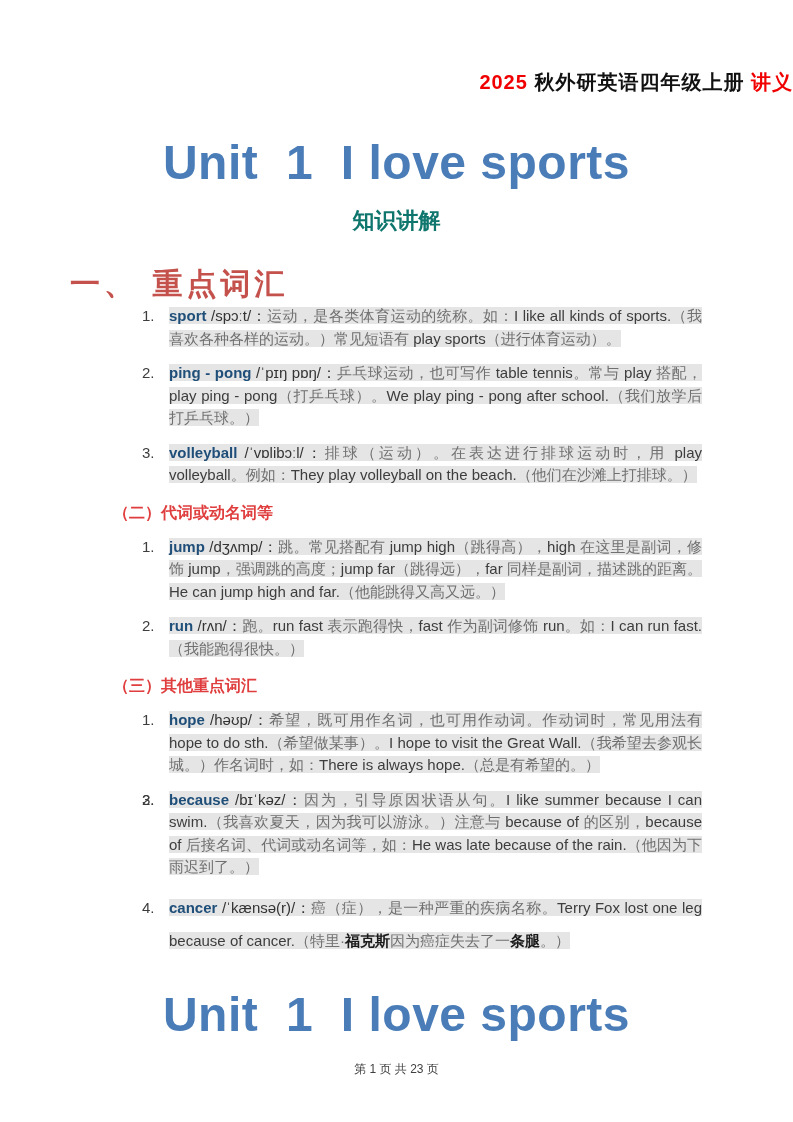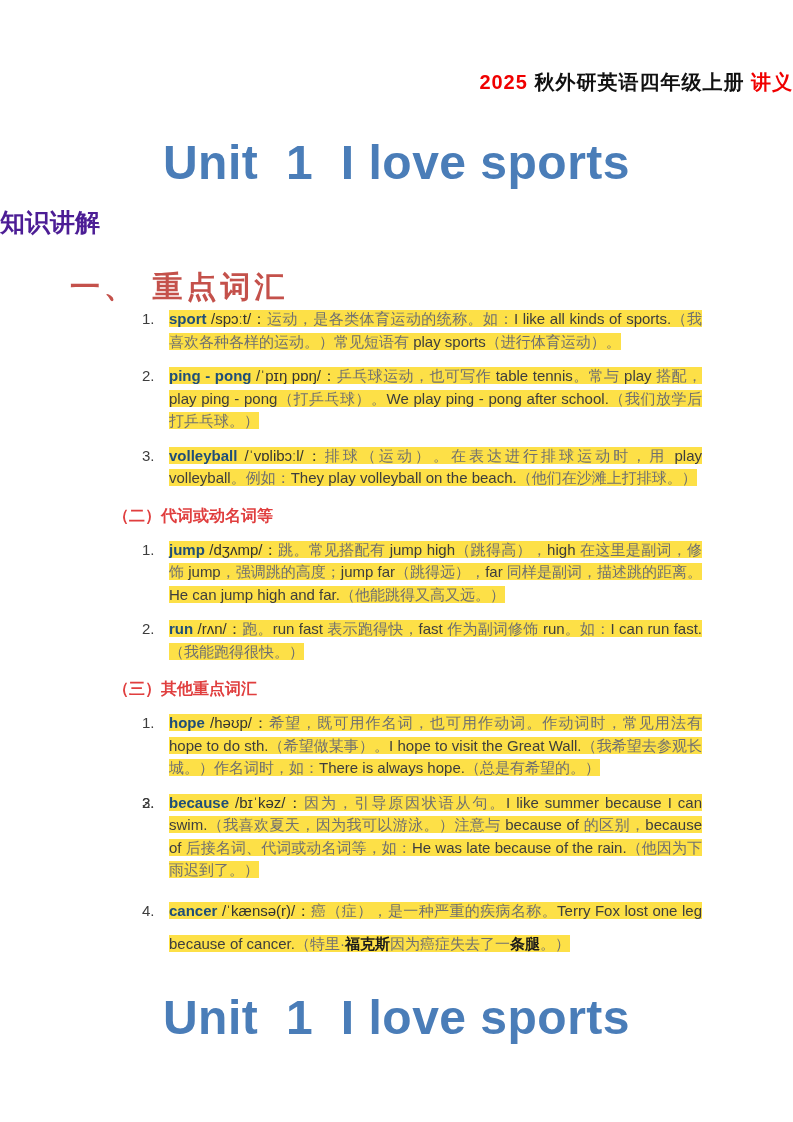--- a/index.html
+++ b/index.html
@@ -26,23 +26,23 @@
     text-align: center;
     font-size: 48px; font-weight: bold;
     white-space: pre;
     color: #4a7db8;
     margin-top: 16px;
     letter-spacing: 0.5px;
   }
   .unit-title.bottom { margin-top: 30px; }
 
   .section-title {
-    text-align: left;
-    font-size: 25px; font-weight: bold;
-    color: #4c1d95;
+    text-align: center;
+    font-size: 22px; font-weight: bold;
+    color: #0f766e;
     margin-top: 16px;
   }
 
   .heading1 {
     margin: 28px 0 0 70px;
     font-size: 30px; font-weight: bold;
     color: #c4514b;
     font-family: "DejaVu Serif", serif;
     letter-spacing: 4px;
   }
@@ -61,21 +61,21 @@
     font-size: 15px;
     line-height: 22.5px;
     text-align: justify;
     margin-bottom: 12px;
   }
   .item.loose { line-height: 33px; }
   .num {
     position: absolute; left: 0; top: 0;
     color: #3d3d3d;
   }
-  .item-text { background: #fde047; }
+  .item-text { background: #e5e5e5; }
   .kw  { color: #1f4e79; font-weight: bold; }
   .ph  { color: #333333; }
   .en  { color: #3d3d3d; }
   .zh  { color: #707070; }
   .zhb { color: #1a1a1a; font-weight: bold; }
 
   
   .footer {
     position: absolute;
     left: 0; right: 0; bottom: 44px;
@@ -120,14 +120,15 @@
           <div class="item"><span class="num">1.</span><span class="item-text"><span class="kw">hope</span><span class="ph"> /həʊp/：</span><span class="zh">希望，既可用作名词，也可用作动词。作动词时，常见用法有 </span><span class="en">hope to do sth.</span><span class="zh">（希望做某事）。</span><span class="en">I hope to visit the Great Wall.</span><span class="zh">（我希望去参观长城。）作名词时，如：</span><span class="en">There is always hope.</span><span class="zh">（总是有希望的。）</span></span></div>
           <div class="item"><span class="num">2.</span></div>
           <div class="item"><span class="num">3.</span><span class="item-text"><span class="kw">because</span><span class="ph"> /bɪˈkəz/：</span><span class="zh">因为，引导原因状语从句。</span><span class="en">I like summer because I can swim.</span><span class="zh">（我喜欢夏天，因为我可以游泳。）注意与 </span><span class="en">because of</span><span class="zh"> 的区别，</span><span class="en">because of</span><span class="zh"> 后接名词、代词或动名词等，如：</span><span class="en">He was late because of the rain.</span><span class="zh">（他因为下雨迟到了。）</span></span></div>
           <div class="item loose"><span class="num">4.</span><span class="item-text"><span class="kw">cancer</span><span class="ph"> /ˈkænsə(r)/：</span><span class="zh">癌（症），是一种严重的疾病名称。</span><span class="en">Terry Fox lost one leg because of cancer.</span><span class="zh">（特里·</span><span class="zhb">福克斯</span><span class="zh">因为癌症失去了一</span><span class="zhb">条腿</span><span class="zh">。）</span></span></div>
         </div>
       </div>
     </div>
 
   <div class="unit-title bottom">Unit  1  I love sports</div>
 
+  <div class="footer">第 1 页 共 23 页</div>
 
 </div>
 
 </body></html>

